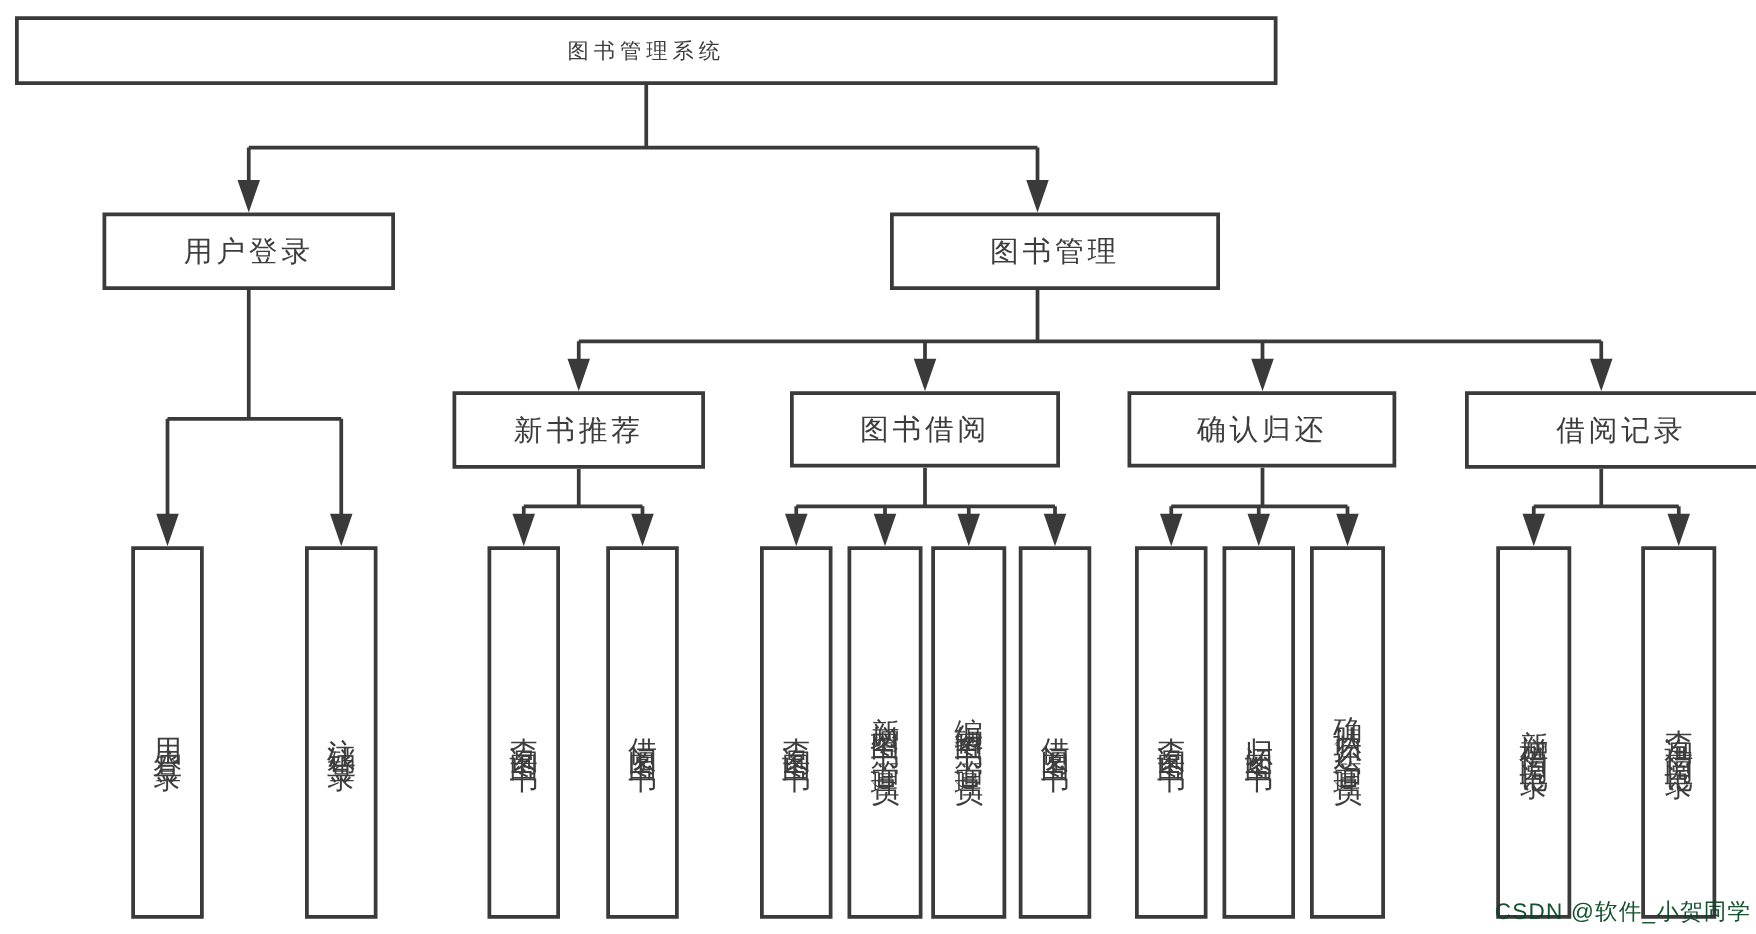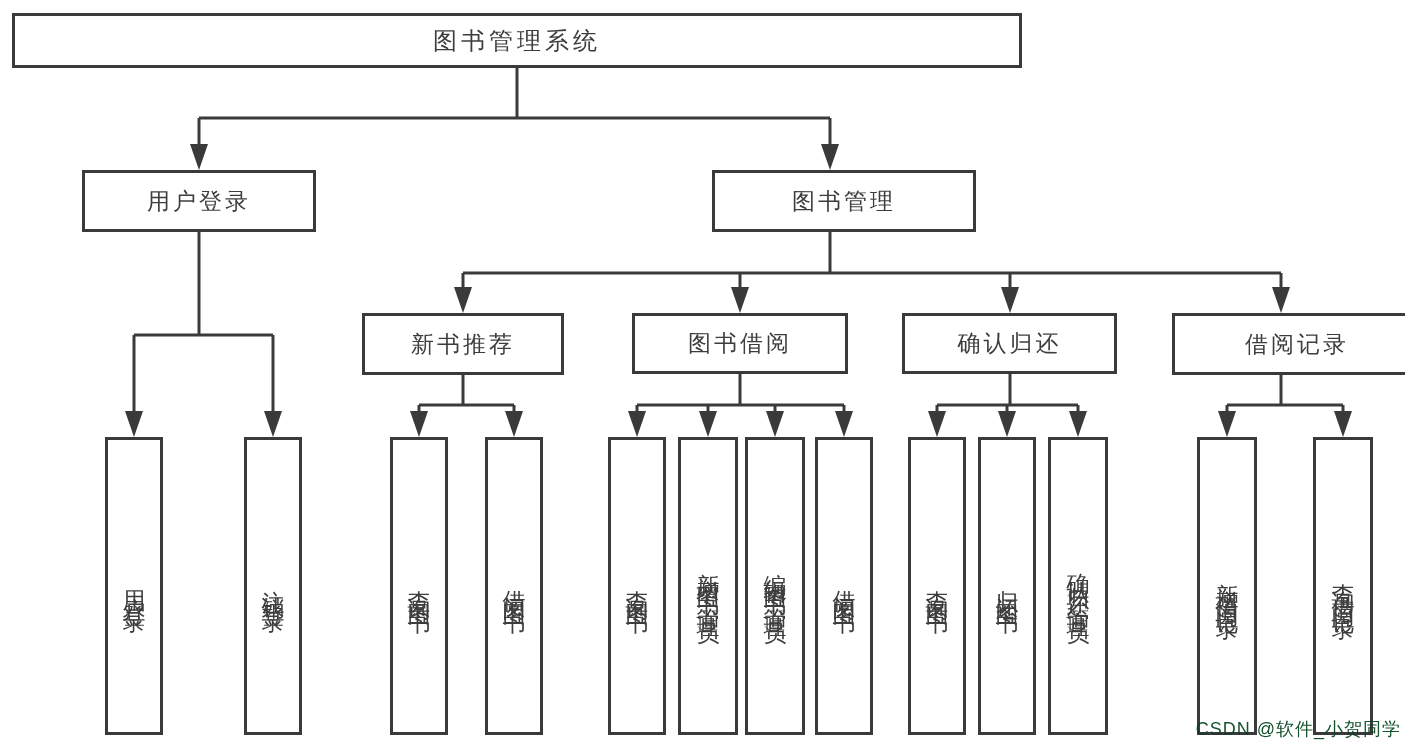--- a/index.html
+++ b/index.html
@@ -22,21 +22,21 @@
     box-sizing: border-box;
     border: 3px solid #3a3a3a;
     background: #ffffff;
     display: flex;
     align-items: center;
     justify-content: center;
     color: #3d3d3d;
     z-index: 2;
   }
   .hnode { font-size: 23px; letter-spacing: 3px; white-space: nowrap; }
-  .root  { font-size: 24px; letter-spacing: 4px; }
+  .root  { font-size: 17px; letter-spacing: 4px; }
   .leaf {
     writing-mode: vertical-rl;
     text-orientation: mixed;
     font-size: 23px;
     letter-spacing: 7px;
     line-height: 1;
   }
   .leaf span { display: inline-block; }
   #watermark {
     position: absolute;

